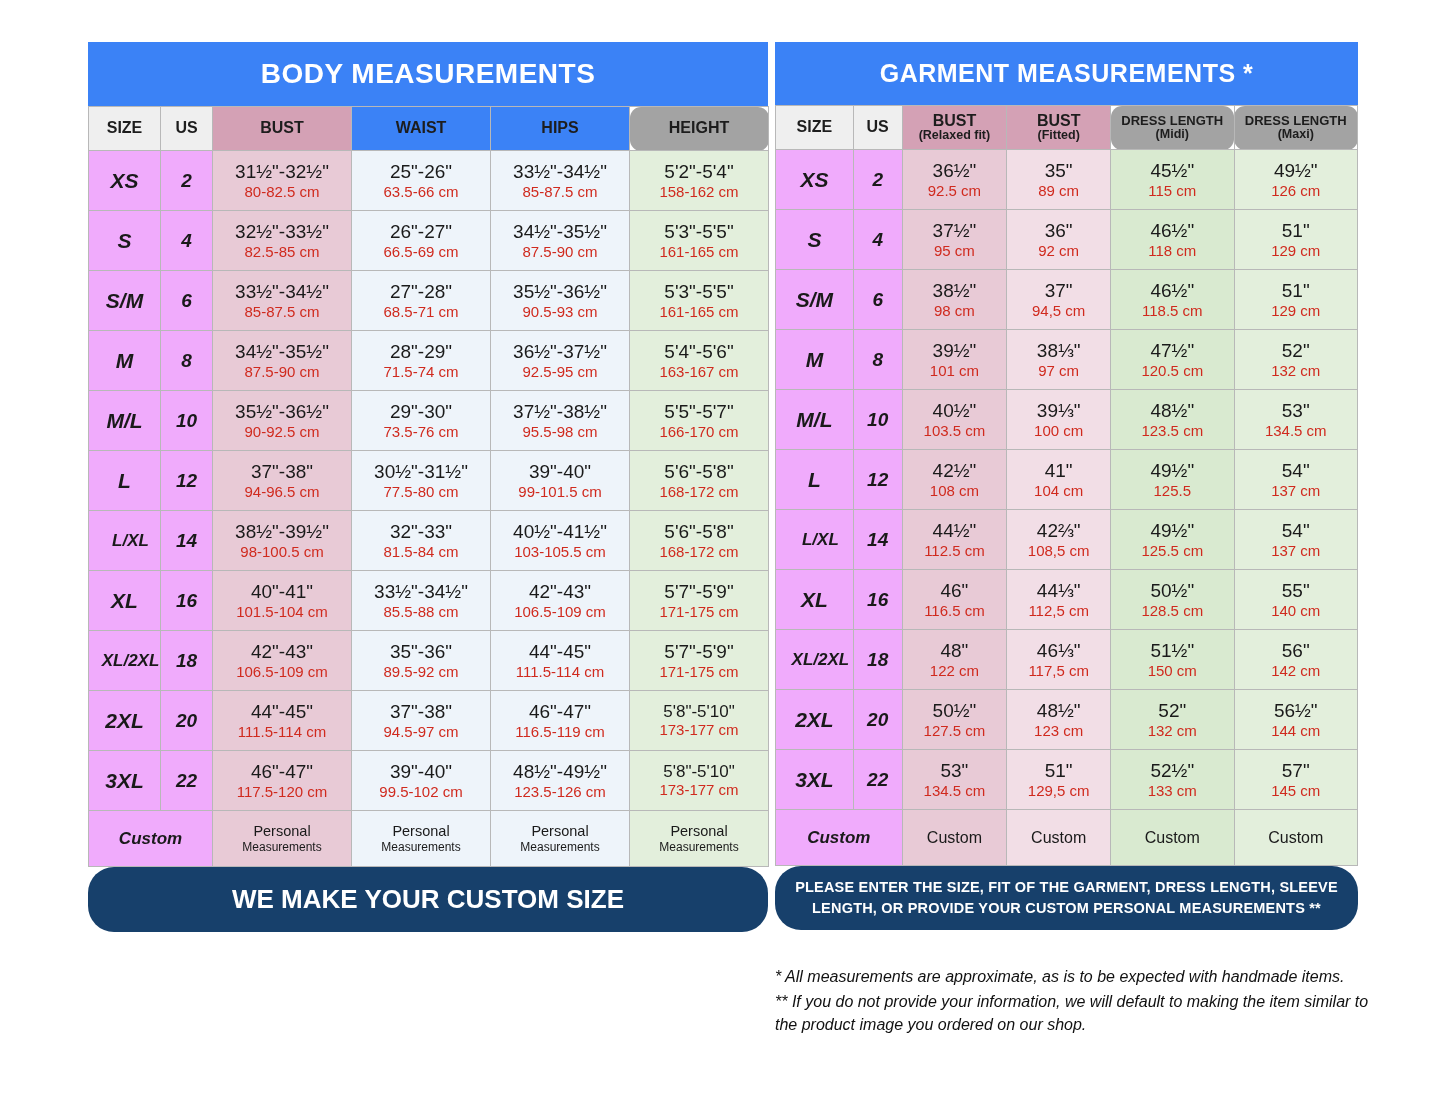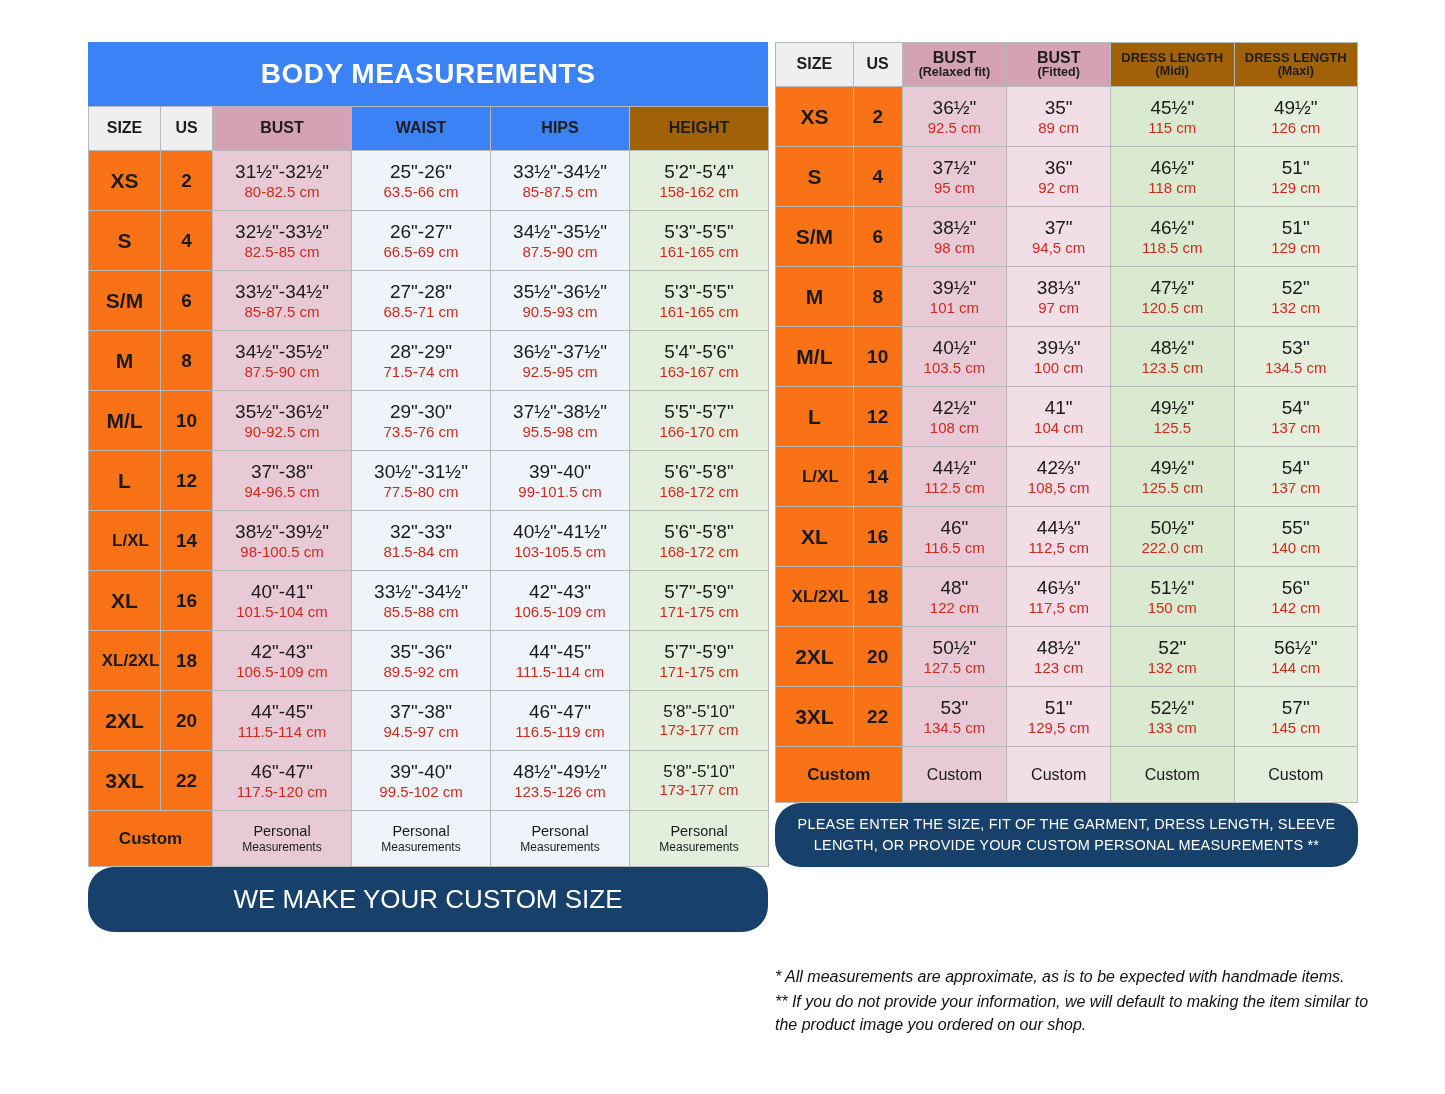--- a/index.html
+++ b/index.html
@@ -44,23 +44,23 @@
     font-weight: bold;
     font-size: 16px;
     color: #1d1d1d;
     height: 44px;
     line-height: 1.05;
   }
   .hdr .sub { display:block; font-size: 12.5px; font-weight: bold; }
   .h-grey { background: #efefef; }
   .h-pink { background: #d4a1b5; }
   .h-blue { background: #3b82f6; }
-  .h-green { background: #a16207; }
-
-  .c-grey  { background: #f97316; }
+  .h-green { background: #a3a3a3; border-radius: 11px; }
+
+  .c-grey  { background: #f0abfc; font-style: italic; }
   .c-pink  { background: #e8cad6; }
   .c-pink2 { background: #f2dee6; }
   .c-blue  { background: #eef4fa; }
   .c-green { background: #e3efdc; }
   .c-green2{ background: #d9ead0; }
 
   .cell { height: 60px; }
   .size-lbl { font-weight: bold; font-size: 21px; color: #1a1a1a; }
   .size-lbl.small { font-size: 17px; padding-left: 12px; }
   .us-lbl { font-weight: bold; font-size: 19px; color: #1a1a1a; }
@@ -71,21 +71,21 @@
   .custom-lbl { font-weight: bold; font-size: 17px; color: #1a1a1a; }
   .custom-cell { height: 56px; }
   .personal { font-size: 14.5px; color: #1a1a1a; line-height:1.25; }
   .personal .b { display:block; font-size: 12px; }
   .custom-plain { font-size: 16px; color:#1a1a1a; }
 
   .footer-bar {
     background: #17406b;
     color: #fff;
     text-align: center;
-    font-weight: normal;
+    font-weight: bold;
     border-radius: 26px;
   }
   #body-footer { font-size: 26px; padding: 17px 0; }
   #garment-footer { font-size: 14.5px; padding: 11px 14px; line-height: 1.45; letter-spacing: .2px;}
 
   #notes {
     position: absolute;
     left: 775px; top: 965px;
     width: 600px;
     font-style: italic;
@@ -404,20 +404,21 @@
               <div class="personal">Personal<span class="b">Measurements</span></div>
             </td>
           </tr>
         </tbody>
     </table>
 
     <div class="footer-bar" id="body-footer">WE MAKE YOUR CUSTOM SIZE</div>
   </div>
 
   <div class="panel" id="garment-panel">
+    <div class="panel-title" id="garment-title">GARMENT MEASUREMENTS *</div>
 
     <table>
       <colgroup>
         <col style="width:75px">
           <col style="width:47px">
           <col style="width:101px">
         <col style="width:100px">
           <col style="width:119px">
           <col style="width:119px">
       </colgroup>
@@ -622,21 +623,21 @@
             <td class="cell c-pink">
               <div class="inch">46"</div>
               <div class="cm">116.5 cm</div>
             </td>
             <td class="cell c-pink2">
               <div class="inch">44⅓"</div>
               <div class="cm">112,5 cm</div>
             </td>
             <td class="cell c-green2">
               <div class="inch">50½"</div>
-              <div class="cm">222.0 cm</div>
+              <div class="cm">128.5 cm</div>
             </td>
             <td class="cell c-green">
               <div class="inch">55"</div>
               <div class="cm">140 cm</div>
             </td>
           </tr>
           <tr>
             <td class="cell c-grey">
               <div class="size-lbl small">XL/2XL</div>
             </td>

